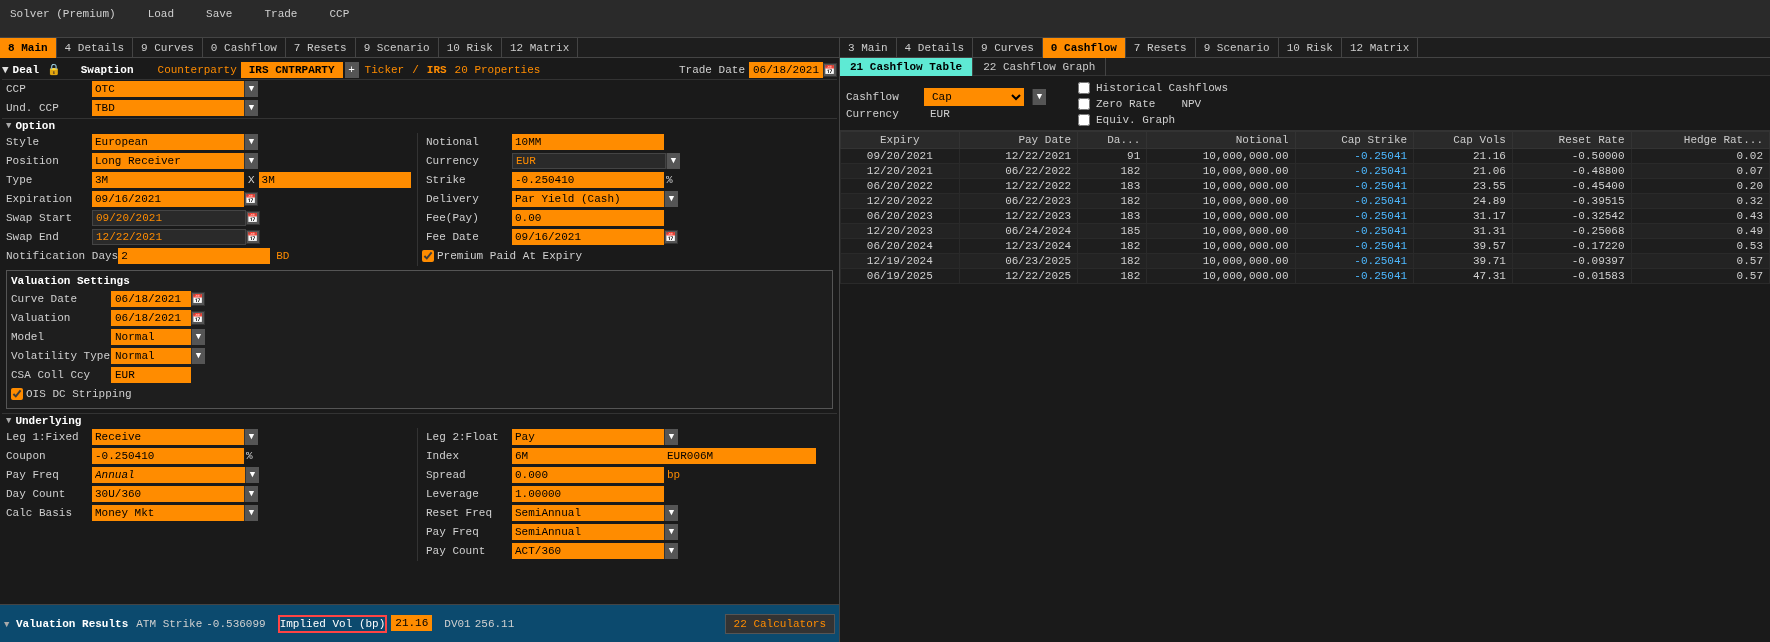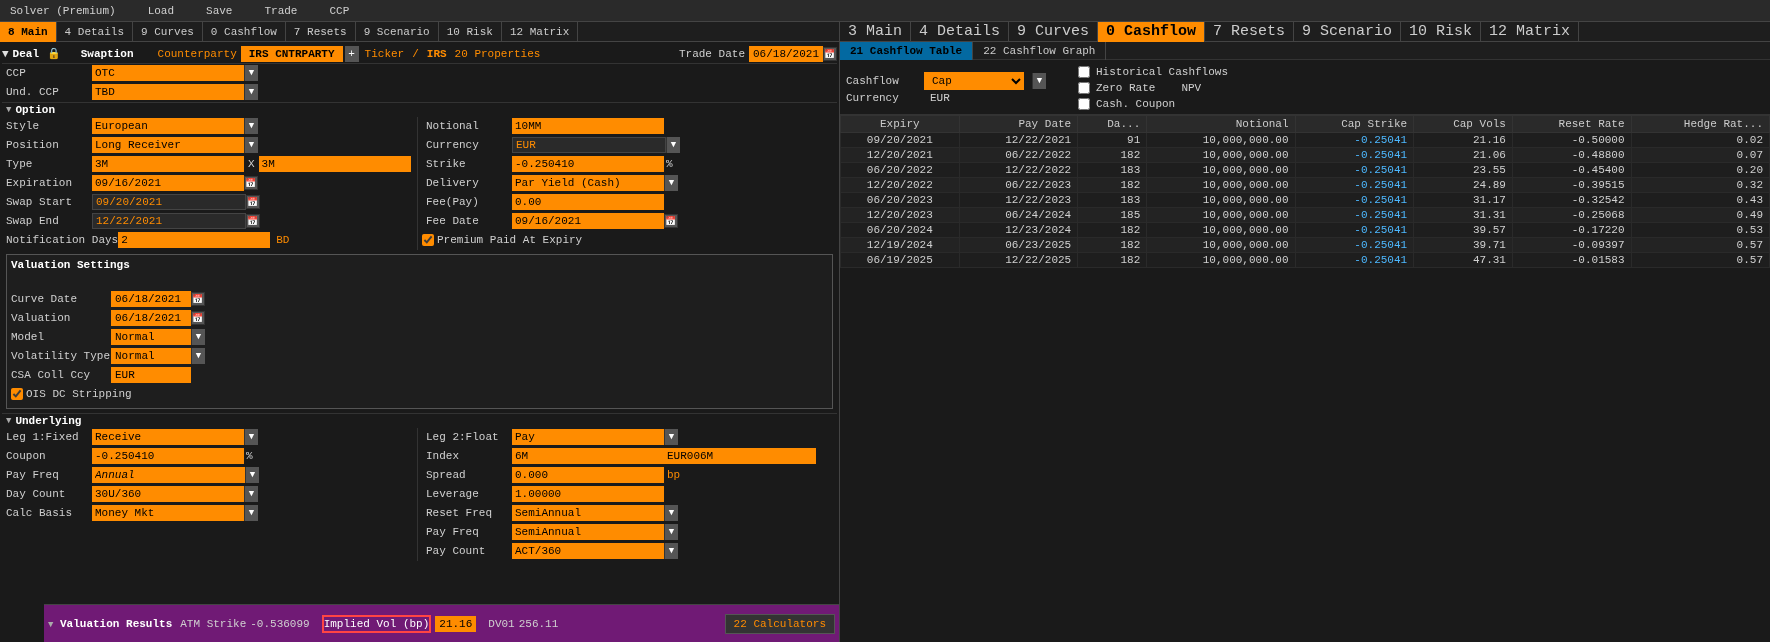--- a/index.html
+++ b/index.html
@@ -1,18 +1,18 @@
 <!DOCTYPE html>
 <html><head>
   <meta charset="utf-8">
   <style>
     * { box-sizing: border-box; margin: 0; padding: 0; font-family: 'Courier New', monospace; font-size: 11px; }
     body { background: #1a1a1a; color: #e0e0e0; width: 1770px; height: 642px; overflow: hidden; display: flex; flex-direction: column; }
 
-    .top-bar { display: flex; background: #2a2a2a; border-bottom: 1px solid #444; height: 22px; align-items: center; padding: 0 4px; gap: 20px; }
+    .top-bar { display: flex; background: #2a2a2a; border-bottom: 1px solid #444; height: 38px; align-items: flex-start; padding: 8px 4px; gap: 20px; }
     .top-bar-item { color: #d0d0d0; cursor: pointer; padding: 0 6px; font-size: 11px; }
 
     .tab-bar { display: flex; background: #1e1e1e; border-bottom: 1px solid #444; height: 20px; align-items: center; }
     .tab { padding: 0 8px; height: 20px; display: flex; align-items: center; cursor: pointer; color: #ccc; font-size: 11px; border-right: 1px solid #444; }
     .tab.active { background: #ff8c00; color: #000; font-weight: bold; }
 
     .main-content { display: flex; flex: 1; overflow: hidden; }
 
     
     .left-panel { width: 840px; background: #1a1a1a; border-right: 1px solid #444; display: flex; flex-direction: column; overflow: hidden; }
@@ -45,42 +45,42 @@
     .ticker-value { color: #ff8c00; font-weight: bold; padding: 0 4px; }
     .properties-btn { color: #ff8c00; cursor: pointer; padding: 0 4px; }
     .trade-label { color: #d0d0d0; padding: 0 4px; }
     .trade-value { background: #ff8c00; color: #000; padding: 0 4px; height: 16px; line-height: 16px; }
 
     .checkbox-label { display: flex; align-items: center; gap: 3px; color: #d0d0d0; font-size: 11px; cursor: pointer; }
     input[type="checkbox"] { width: 12px; height: 12px; accent-color: #ff8c00; cursor: pointer; }
 
     
     .val-settings { border: 1px solid #555; padding: 4px; margin: 4px; background: #1e1e1e; }
-    .val-title { color: #fff; font-weight: bold; margin-bottom: 19px; }
+    .val-title { color: #fff; font-weight: bold; margin-bottom: 3px; }
     .val-row { display: flex; align-items: center; height: 18px; margin-bottom: 1px; }
     .val-label { color: #d0d0d0; min-width: 100px; }
     .val-value { background: #ff8c00; color: #000; padding: 0 4px; height: 16px; line-height: 16px; min-width: 80px; }
 
     
-    .results-bar { background: #701a75; border-top: 1px solid #444; height: 38px; display: flex; align-items: center; padding: 0 4px; margin-left: 44px; }
+    .results-bar { background: #0c4a6e; border-top: 1px solid #444; height: 38px; display: flex; align-items: center; padding: 0 4px; }
     .results-section-header { color: #fff; font-weight: bold; margin-right: 8px; }
-    .result-item { display: flex; align-items: center; margin-right: 12px; }
+    .result-item { display: flex; margin-right: 12px; }
     .result-label { color: #d0d0d0; margin-right: 4px; font-size: 11px; }
     .result-value { color: #d0d0d0; font-size: 11px; }
     .result-highlight { background: transparent; border: 2px solid #ff4444; padding: 1px 0; color: #fff; }
     .result-orange { background: #ff8c00; color: #000; padding: 0 4px; height: 16px; line-height: 16px; }
     .calc-btn { background: #333; color: #ff8c00; border: 1px solid #555; padding: 0 8px; height: 20px; cursor: pointer; font-size: 11px; }
 
     .type-inputs { display: flex; align-items: center; gap: 2px; }
     .type-x { color: #d0d0d0; margin: 0 2px; }
 
     
     .right-panel { flex: 1; background: #1a1a1a; display: flex; flex-direction: column; }
     .right-tab-bar { display: flex; background: #1e1e1e; border-bottom: 1px solid #444; height: 20px; align-items: center; }
-    .right-tab { padding: 0 8px; height: 20px; display: flex; align-items: center; cursor: pointer; color: #ccc; font-size: 15px; border-right: 1px solid #444; }
+    .right-tab { padding: 0 8px; height: 20px; display: flex; align-items: center; cursor: pointer; color: #ccc; font-size: 11px; border-right: 1px solid #444; }
     .right-tab.active { background: #ff8c00; color: #000; font-weight: bold; }
 
     .cashflow-controls { display: flex; align-items: center; padding: 4px 6px; gap: 12px; border-bottom: 1px solid #333; }
     .cashflow-row { display: flex; align-items: center; gap: 8px; }
     .cashflow-label { color: #d0d0d0; min-width: 70px; }
     .cashflow-select { background: #ff8c00; color: #000; border: none; height: 18px; padding: 0 4px; font-size: 11px; cursor: pointer; min-width: 100px; }
     .checkrow { display: flex; align-items: center; gap: 6px; color: #d0d0d0; font-size: 11px; }
     .npv-label { color: #d0d0d0; font-size: 11px; margin-left: 20px; }
 
     
@@ -89,21 +89,21 @@
     th { background: #2a2a2a; color: #ccc; text-align: right; padding: 2px 6px; border: 1px solid #333; font-weight: normal; font-size: 11px; position: sticky; top: 0; z-index: 1; }
     th:first-child { text-align: center; }
     td { padding: 1px 6px; border: 1px solid #2a2a2a; font-size: 11px; text-align: right; color: #d0d0d0; }
     td:first-child { text-align: center; }
     tr:nth-child(odd) { background: #1e1e1e; }
     tr:nth-child(even) { background: #232323; }
     .col-blue { color: #4db8ff; }
 
     .subtab-bar { display: flex; background: #1e1e1e; border-bottom: 1px solid #333; height: 18px; align-items: center; margin-bottom: 2px; }
     .subtab { padding: 0 10px; height: 18px; display: flex; align-items: center; cursor: pointer; color: #ccc; font-size: 11px; border-right: 1px solid #444; }
-    .subtab.active { background: #0369a1; color: #000; font-weight: bold; }
+    .subtab.active { background: #5eead4; color: #000; font-weight: bold; }
 
     .scrollbar-area { overflow-y: auto; }
     ::-webkit-scrollbar { width: 8px; height: 8px; }
     ::-webkit-scrollbar-track { background: #1a1a1a; }
     ::-webkit-scrollbar-thumb { background: #444; }
 
     .section-collapse { cursor: pointer; }
 
     .inline-flex { display: flex; align-items: center; gap: 2px; }
     .bd-label { color: #ff8c00; font-size: 11px; padding: 0 3px; }
@@ -452,21 +452,21 @@
           <input type="checkbox" style="">
           <span>Historical Cashflows</span>
         </div>
         <div class="checkrow">
           <input type="checkbox" style="">
           <span>Zero Rate</span>
           <span class="npv-label">NPV</span>
         </div>
         <div class="checkrow">
           <input type="checkbox" style="">
-          <span>Cash. Coupon</span>
+          <span>Equiv. Graph</span>
         </div>
       </div>
     </div>
 
     <div class="cf-table">
       <table>
         <thead>
           <tr>
             <th>Expiry</th>
             <th>Pay Date</th>

